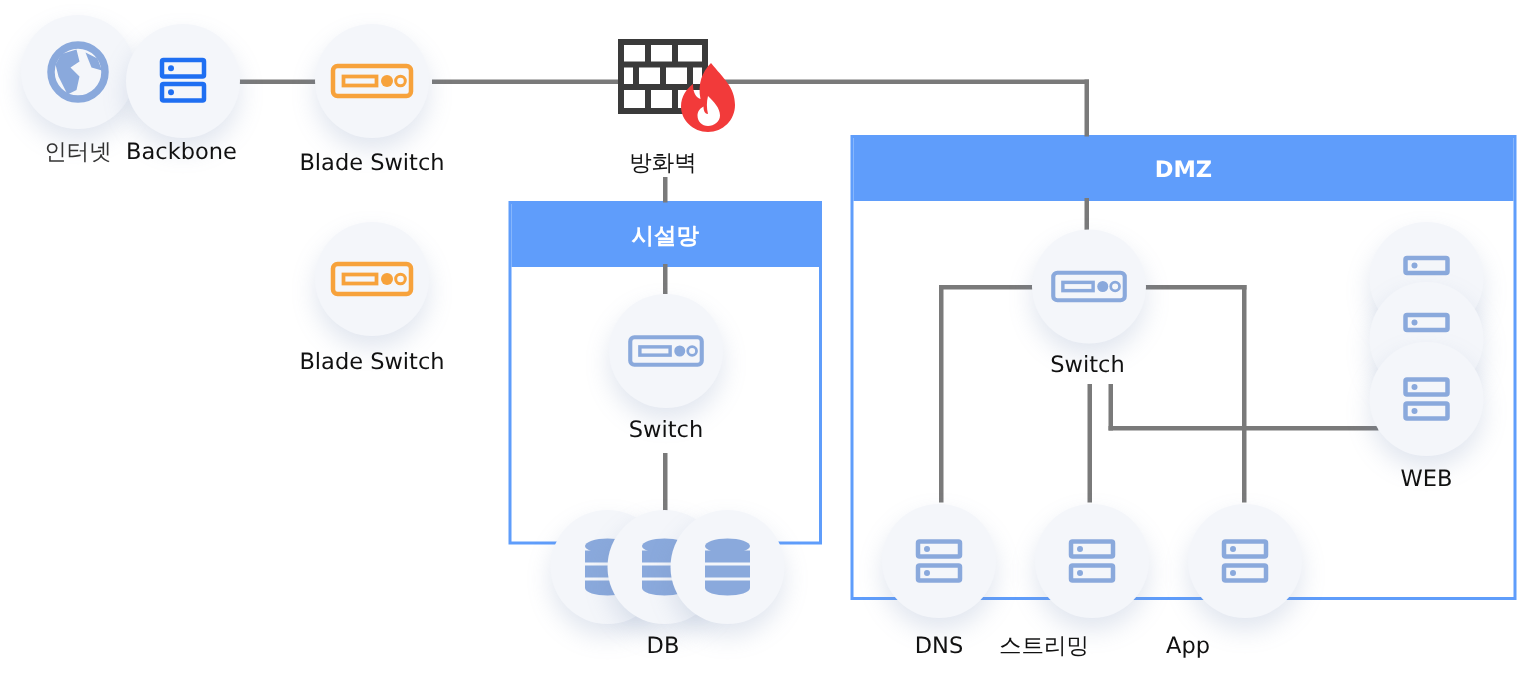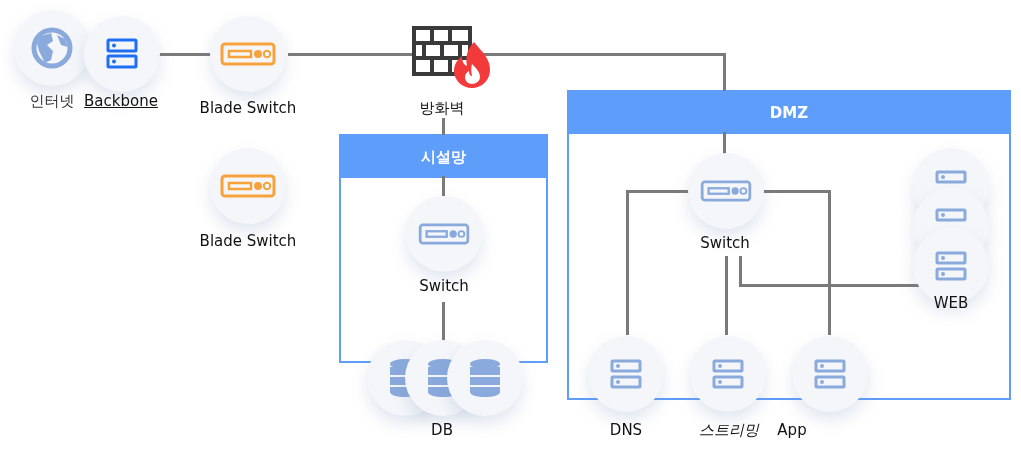--- a/index.html
+++ b/index.html
@@ -54,21 +54,21 @@
 <div class="label" style="left:52px;top:92px;color:#333;">인터넷</div>
 
 <div class="node" style="left:84px;top:16px;">
   <svg width="32" height="32" viewBox="0 0 32 32">
     <rect x="2" y="2" width="28" height="11" rx="1" fill="none" stroke="#1f6ff2" stroke-width="3"></rect>
     <rect x="2" y="18" width="28" height="11" rx="1" fill="none" stroke="#1f6ff2" stroke-width="3"></rect>
     <circle cx="8" cy="7.5" r="2" fill="#1f6ff2"></circle>
     <circle cx="8" cy="23.5" r="2" fill="#1f6ff2"></circle>
   </svg>
 </div>
-<div class="label" style="left:121px;top:92px;text-decoration:underline;">Backbone</div>
+<div class="label" style="left:121px;top:92px;">Backbone</div>
 
 <div class="node" style="left:210px;top:16px;">
   <svg width="56" height="24" viewBox="0 0 56 24">
     <rect x="2" y="2" width="52" height="20" rx="3" fill="none" stroke="#f7a23b" stroke-width="3"></rect>
     <rect x="9" y="9" width="22" height="6" fill="none" stroke="#f7a23b" stroke-width="2.5"></rect>
     <circle cx="38" cy="12" r="4" fill="#f7a23b"></circle>
     <circle cx="47" cy="12" r="3.2" fill="none" stroke="#f7a23b" stroke-width="2"></circle>
   </svg>
 </div>
 <div class="label" style="left:248px;top:99px;">Blade Switch</div>
@@ -163,41 +163,41 @@
   </svg>
 </div>
 <div class="node" style="left:913px;top:228px;">
   <svg width="32" height="30" viewBox="0 0 32 30">
     <rect x="2" y="2" width="28" height="10" rx="1" fill="none" stroke="#8aa9dc" stroke-width="3"></rect>
     <rect x="2" y="18" width="28" height="10" rx="1" fill="none" stroke="#8aa9dc" stroke-width="3"></rect>
     <circle cx="8" cy="7" r="2" fill="#8aa9dc"></circle>
     <circle cx="8" cy="23" r="2" fill="#8aa9dc"></circle>
   </svg>
 </div>
-<div class="label" style="left:951px;top:294px;">WEB</div>
+<div class="label" style="left:951px;top:310px;">WEB</div>
 
 <div class="node" style="left:588px;top:336px;">
   <svg width="32" height="30" viewBox="0 0 32 30">
     <rect x="2" y="2" width="28" height="10" rx="1" fill="none" stroke="#8aa9dc" stroke-width="3"></rect>
     <rect x="2" y="18" width="28" height="10" rx="1" fill="none" stroke="#8aa9dc" stroke-width="3"></rect>
     <circle cx="8" cy="7" r="2" fill="#8aa9dc"></circle>
       <circle cx="8" cy="23" r="2" fill="#8aa9dc"></circle>
   </svg>
 </div>
 <div class="label" style="left:626px;top:421px;">DNS</div>
 
 <div class="node" style="left:690px;top:336px;">
   <svg width="32" height="30" viewBox="0 0 32 30">
     <rect x="2" y="2" width="28" height="10" rx="1" fill="none" stroke="#8aa9dc" stroke-width="3"></rect>
     <rect x="2" y="18" width="28" height="10" rx="1" fill="none" stroke="#8aa9dc" stroke-width="3"></rect>
     <circle cx="8" cy="7" r="2" fill="#8aa9dc"></circle>
       <circle cx="8" cy="23" r="2" fill="#8aa9dc"></circle>
   </svg>
 </div>
-<div class="label" style="left:729px;top:421px;font-style:italic;">스트리밍</div>
+<div class="label" style="left:696px;top:421px;">스트리밍</div>
 
 <div class="node" style="left:792px;top:336px;">
   <svg width="32" height="30" viewBox="0 0 32 30">
     <rect x="2" y="2" width="28" height="10" rx="1" fill="none" stroke="#8aa9dc" stroke-width="3"></rect>
     <rect x="2" y="18" width="28" height="10" rx="1" fill="none" stroke="#8aa9dc" stroke-width="3"></rect>
     <circle cx="8" cy="7" r="2" fill="#8aa9dc"></circle>
       <circle cx="8" cy="23" r="2" fill="#8aa9dc"></circle>
   </svg>
 </div>
 <div class="label" style="left:792px;top:421px;">App</div>

